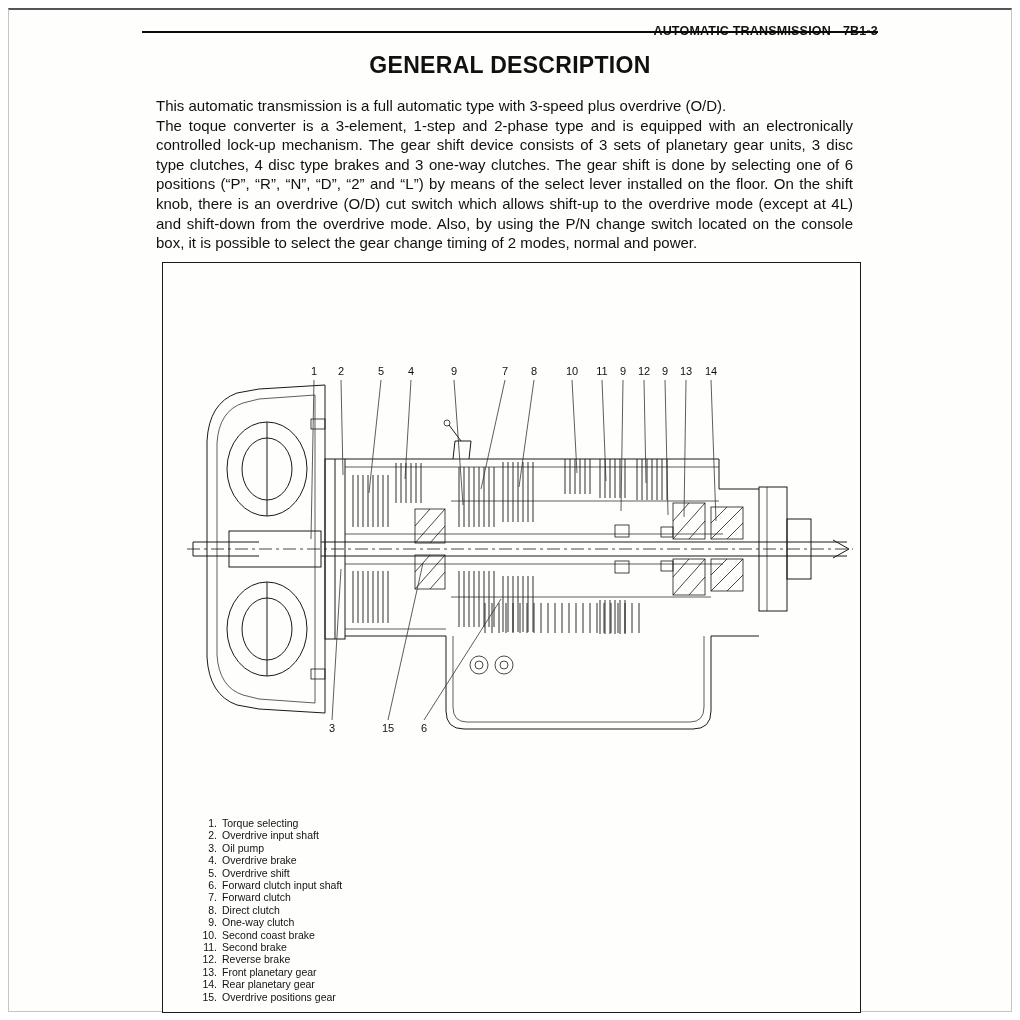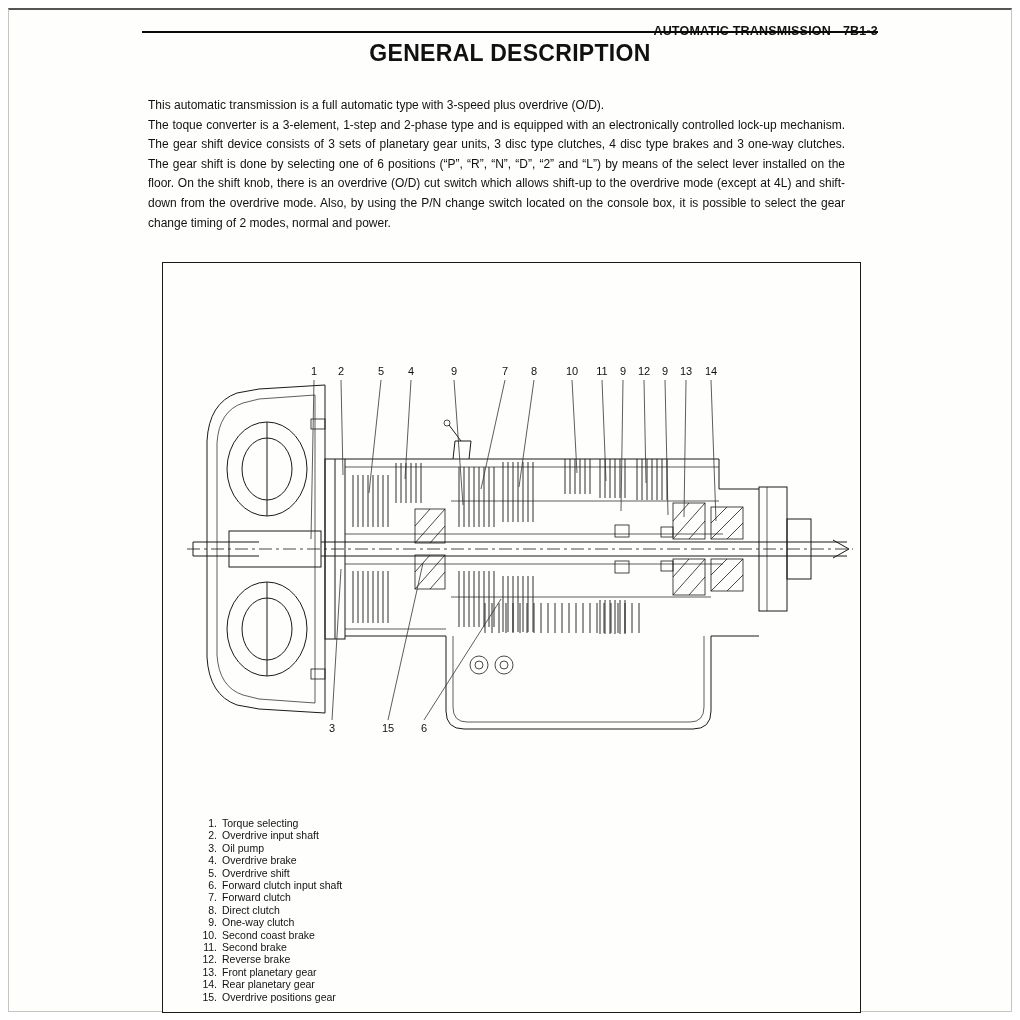--- a/index.html
+++ b/index.html
@@ -15,26 +15,26 @@
   }
   .header{
     position:absolute;top:24px;right:142px;
     font-size:12.5px;font-weight:bold;letter-spacing:.2px;white-space:nowrap;
   }
   .header .code{margin-left:12px}
   .header-rule{
     position:absolute;top:31px;left:142px;width:736px;height:2px;background:#0a0a0a;
   }
   .title{
-    position:absolute;top:40px;left:0;width:100%;
+    position:absolute;top:52px;left:0;width:100%;
     text-align:center;font-size:23px;font-weight:bold;letter-spacing:.3px;
   }
   .bodytext{
-    position:absolute;top:96px;left:148px;width:697px;
-    font-size:12px;line-height:19.6px;text-align:justify;
+    position:absolute;top:96px;left:156px;width:697px;
+    font-size:15px;line-height:19.6px;text-align:justify;
   }
   .bodytext p{margin:0}
   .figure{
     position:absolute;top:262px;left:162px;width:697px;height:749px;
     border:1.5px solid #1a1a1a;background:#fefefc;
   }
   .figure svg{display:block}
   .legend{
     position:absolute;left:30px;top:554px;
     font-size:10.5px;line-height:12.4px;

